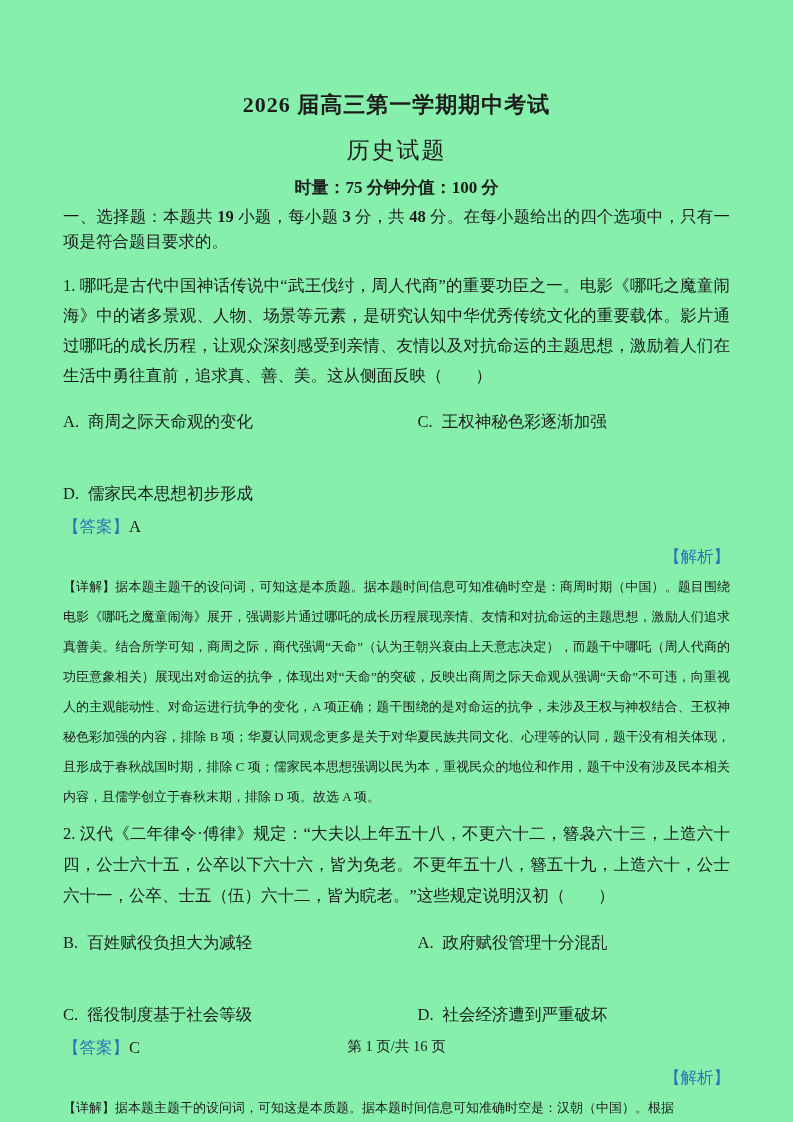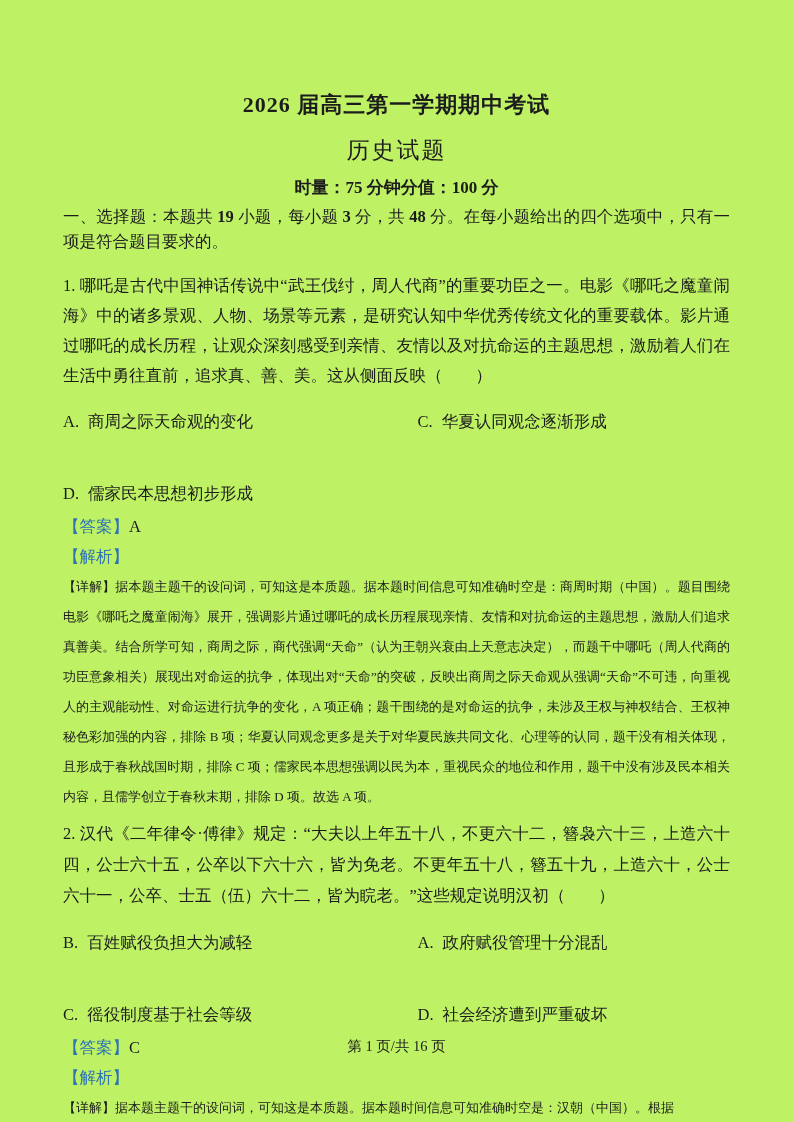--- a/index.html
+++ b/index.html
@@ -5,21 +5,21 @@
   html, body {
     margin: 0;
     padding: 0;
     background: #ffffff;
   }
   .page {
     position: relative;
     width: 793px;
     height: 1122px;
     margin: 0 auto;
-    background: #bef264;
+    background: #86efac;
     box-sizing: border-box;
     padding: 90px 63px 0 63px;
     font-family: "Liberation Serif", "DejaVu Serif", serif;
     color: #1c1c1c;
     overflow: hidden;
   }
   .exam-title {
     margin: 0;
     text-align: center;
     font-size: 22px;
@@ -78,20 +78,21 @@
     margin-top: 3px;
     font-size: 16.5px;
     line-height: 30px;
   }
   .blue-label {
     color: #2e74b5;
   }
   .analysis-line {
     font-size: 16.5px;
     line-height: 30px;
+    text-align: right;
   }
   .detail-paragraph {
     font-size: 13px;
     line-height: 30px;
     text-align: justify;
     text-justify: inter-character;
     margin: 0;
   }
   .question-block { margin-top: 6px; }
   .page-footer {
@@ -114,21 +115,21 @@
   <h2 class="exam-subtitle">历史试题</h2>
 
   <div class="exam-meta"><span>时量：</span><span>75</span><span> 分钟分值：</span><span>100</span><span> 分</span></div>
 
   <p class="section-intro"><span>一、选择题：本题共 </span><b>19</b><span> 小题，每小题 </span><b>3</b><span> 分，共 </span><b>48</b><span> 分。在每小题给出的四个选项中，只有一项是符合题目要求的。</span></p>
 
   <div class="question-block">
     <p class="question-stem">1. 哪吒是古代中国神话传说中“武王伐纣，周人代商”的重要功臣之一。电影《哪吒之魔童闹海》中的诸多景观、人物、场景等元素，是研究认知中华优秀传统文化的重要载体。影片通过哪吒的成长历程，让观众深刻感受到亲情、友情以及对抗命运的主题思想，激励着人们在生活中勇往直前，追求真、善、美。这从侧面反映（　　）</p>
     <div class="options-grid">
       <div class="option-item"><span class="option-label">A.</span><span>商周之际天命观的变化</span></div>
-      <div class="option-item"><span class="option-label">C.</span><span>华夏认同观念逐渐形成</span></div>
+      <div class="option-item"><span class="option-label">C.</span><span>王权神秘色彩逐渐加强</span></div>
       <div class="option-item"><span class="option-label">D.</span><span>儒家民本思想初步形成</span></div>
     </div>
     <div class="answer-line"><span class="blue-label">【答案】</span><span>A</span></div>
     <div class="analysis-line"><span class="blue-label">【解析】</span></div>
     <p class="detail-paragraph">【详解】据本题主题干的设问词，可知这是本质题。据本题时间信息可知准确时空是：商周时期（中国）。题目围绕电影《哪吒之魔童闹海》展开，强调影片通过哪吒的成长历程展现亲情、友情和对抗命运的主题思想，激励人们追求真善美。结合所学可知，商周之际，商代强调“天命”（认为王朝兴衰由上天意志决定），而题干中哪吒（周人代商的功臣意象相关）展现出对命运的抗争，体现出对“天命”的突破，反映出商周之际天命观从强调“天命”不可违，向重视人的主观能动性、对命运进行抗争的变化，A 项正确；题干围绕的是对命运的抗争，未涉及王权与神权结合、王权神秘色彩加强的内容，排除 B 项；华夏认同观念更多是关于对华夏民族共同文化、心理等的认同，题干没有相关体现，且形成于春秋战国时期，排除 C 项；儒家民本思想强调以民为本，重视民众的地位和作用，题干中没有涉及民本相关内容，且儒学创立于春秋末期，排除 D 项。故选 A 项。</p>
   </div>
 
   <div class="question-block">
     <p class="question-stem" style="line-height:31px;">2. 汉代《二年律令·傅律》规定：“大夫以上年五十八，不更六十二，簪袅六十三，上造六十四，公士六十五，公卒以下六十六，皆为免老。不更年五十八，簪五十九，上造六十，公士六十一，公卒、士五（伍）六十二，皆为睆老。”这些规定说明汉初（　　）</p>
     <div class="options-grid">

